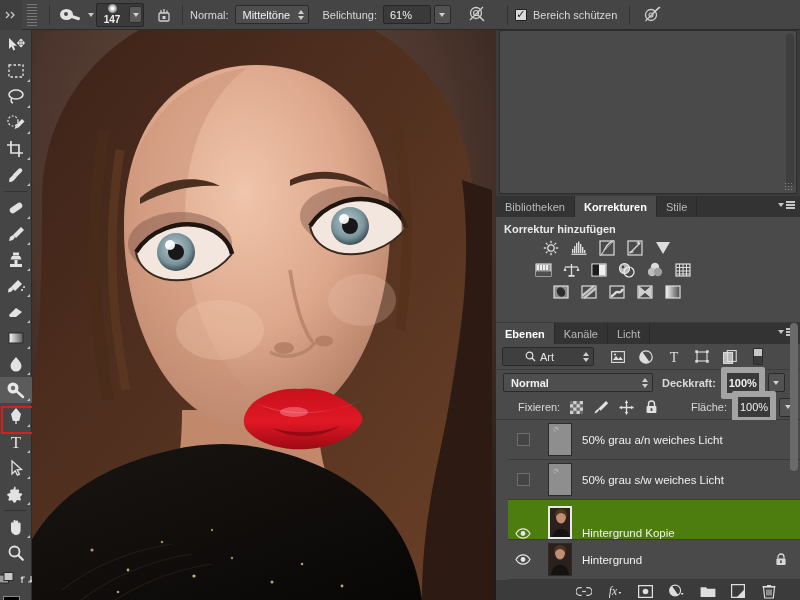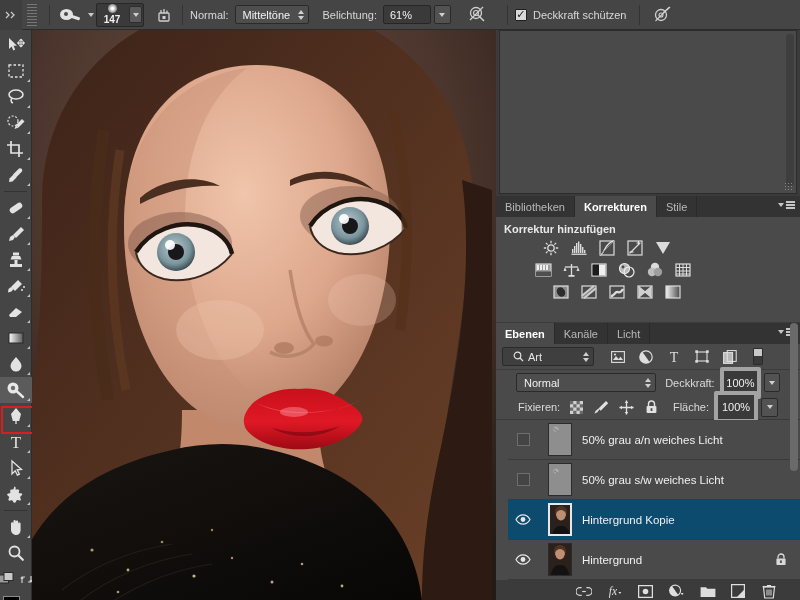--- a/index.html
+++ b/index.html
@@ -209,52 +209,52 @@
     background: #3b3b3b;
   }
   #layers-body { background: #4a4a4a; }
   .filter-row {
     display: flex; align-items: center; height: 26px; padding: 0 6px; gap: 0;
     border-bottom: 1px solid #3c3c3c;
   }
   .filter-select {
     width: 92px; height: 19px; background: #3f3f3f; border: 1px solid #2a2a2a;
     border-radius: 2px; display: flex; align-items: center; gap: 4px;
-    padding: 0 4px 0 10px; color: #e6e6e6; font-size: 11px;
+    padding: 0 4px 0 22px; color: #e6e6e6; font-size: 11px;
   }
   .filter-icons { display: flex; align-items: center; gap: 13px; margin-left: 16px; }
   .fi { width: 15px; height: 15px; display: flex; align-items: center; justify-content: center; }
   .toggle-sw {
     width: 10px; height: 17px; margin-left: 16px; border: 1px solid #2b2b2b;
     background: linear-gradient(to bottom, #c8c8c8 0 50%, #3a3a3a 50% 100%);
     border-radius: 1px;
   }
   .blend-row {
-    display: flex; align-items: center; height: 25px; padding: 0 20px;
+    display: flex; align-items: center; height: 25px; padding: 0 7px; font-weight: bold;
   }
   .blend-select {
     width: 150px; height: 19px; background: #4e4e4e; border: 1px solid #2a2a2a;
     border-radius: 2px; display: flex; align-items: center; justify-content: space-between;
     padding: 0 4px 0 7px; color: #f0f0f0; font-size: 11px;
   }
   .lbl { font-size: 11px; color: #dadada; margin-left: 9px; }
   .opacity-field {
-    height: 32px; width: 44px; background: #3a3a3a; border: 4px solid #a3a3a3;
+    height: 32px; width: 44px; background: #3a3a3a; border: 6px solid #a3a3a3;
     border-radius: 2px; display: flex; align-items: center; justify-content: center;
     color: #f0f0f0; font-size: 11px; margin-left: 5px;
   }
-  .lock-row { display: flex; align-items: center; height: 24px; padding: 0 22px; }
+  .lock-row { display: flex; align-items: center; height: 24px; padding: 0 4px; margin-left: 18px; }
   .lock-icons { display: flex; align-items: center; gap: 10px; margin-left: 9px; }
 
   .layer-list { border-top: 1px solid #3a3a3a; }
   .layer-row {
     position: relative; display: flex; align-items: center;
     height: 40px; border-bottom: 1px solid #3a3a3a; background: #4a4a4a; margin-left: 12px;
   }
-  .layer-row.selected { background: #0c4a6e; }
+  .layer-row.selected { background: #4d7c0f; align-items: flex-end; }
   .eye-cell { width: 30px; display: flex; align-items: center; justify-content: center; }
   .thumb-cell { width: 44px; display: flex; align-items: center; justify-content: center; }
   .layer-thumb {
     width: 24px; height: 33px; border: 1px solid #2b2b2b;
     background: #8c8c8c; position: relative; overflow: hidden;
   }
   .layer-thumb.selected-thumb { border: 2px solid #e8e8e8; }
   .layer-name { font-size: 11.5px; color: #f0f0f0; white-space: nowrap; }
   .lock-cell { position: absolute; right: 13px; top: 13px; }
   .layer-scroll {
@@ -332,21 +332,21 @@
         <circle cx="9" cy="9" r="2.5" fill="none" stroke="#cfcfcf" stroke-width="1.2"></circle>
         <path d="M11 11l6 6" stroke="#cfcfcf" stroke-width="1.5"></path>
         <path d="M3 16L16 3" stroke="#cfcfcf" stroke-width="1.2"></path>
       </svg>
     </div>
 
     <div class="opt-sep" style="margin-left:18px;"></div>
 
     <div style="display:flex;align-items:center;">
       <span class="chk">✓</span>
-      <span class="opt-label">Deckkraft schützen</span>
+      <span class="opt-label">Bereich schützen</span>
     </div>
 
     <div class="opt-sep" style="margin-left:12px;"></div>
 
     <div class="airbrush-icon" style="margin-left:6px;">
       <svg width="20" height="20" viewBox="0 0 20 20">
         <circle cx="8" cy="11" r="5.5" fill="none" stroke="#cfcfcf" stroke-width="1.3"></circle>
         <circle cx="8" cy="11" r="2" fill="none" stroke="#cfcfcf" stroke-width="1.1"></circle>
         <path d="M10 9l7-6" stroke="#cfcfcf" stroke-width="1.4"></path>
         <path d="M2.5 17L16 3.5" stroke="#cfcfcf" stroke-width="1.1"></path>

